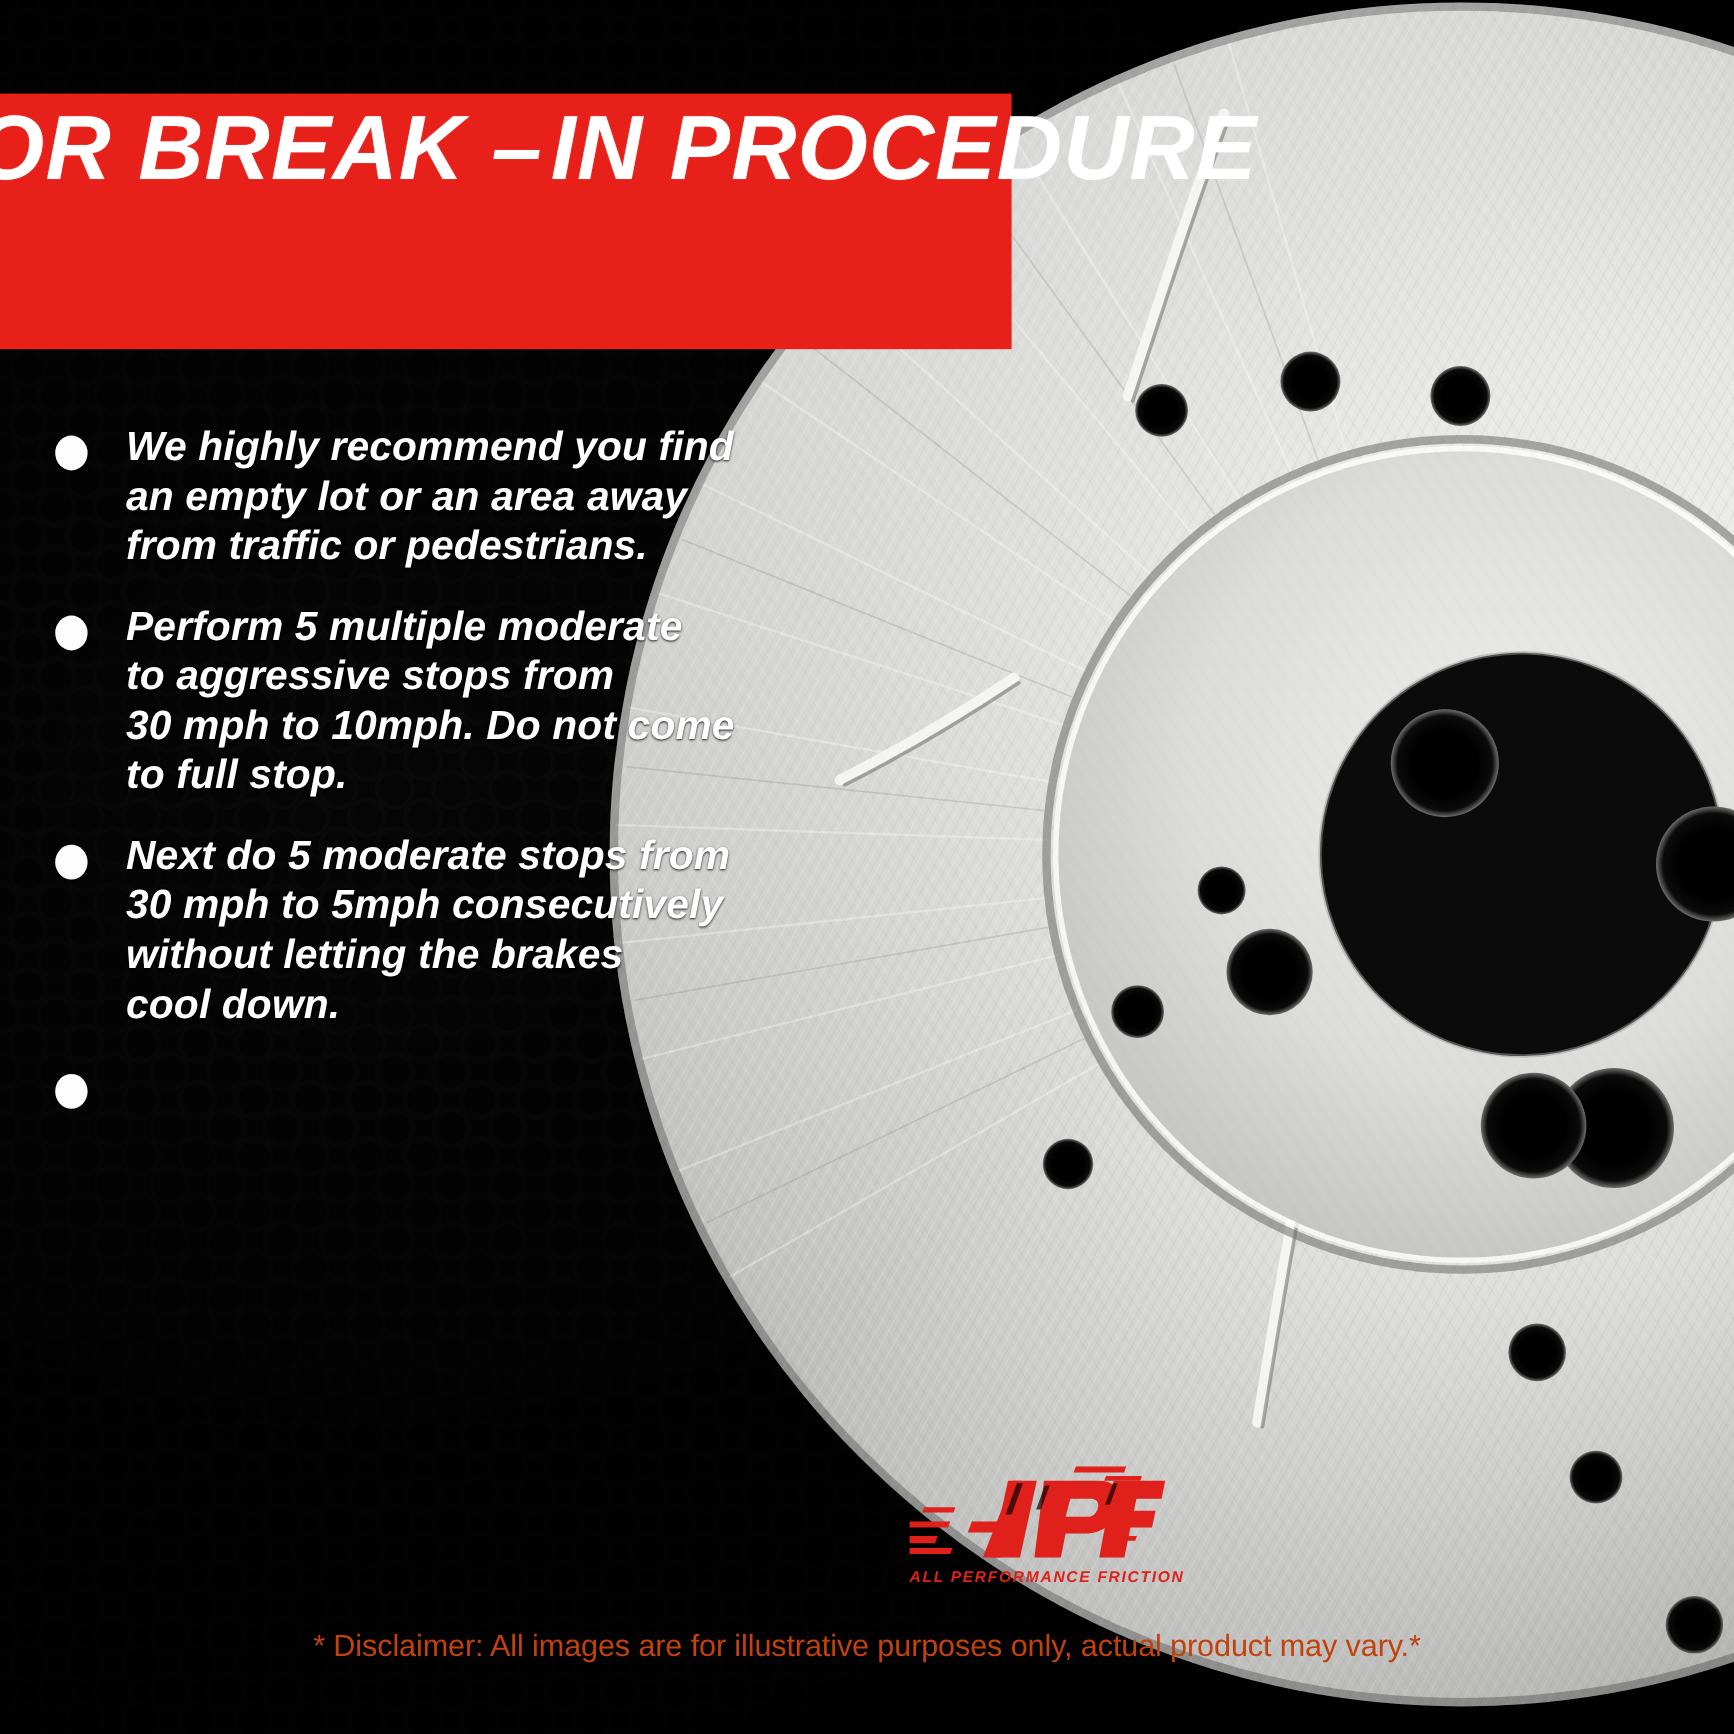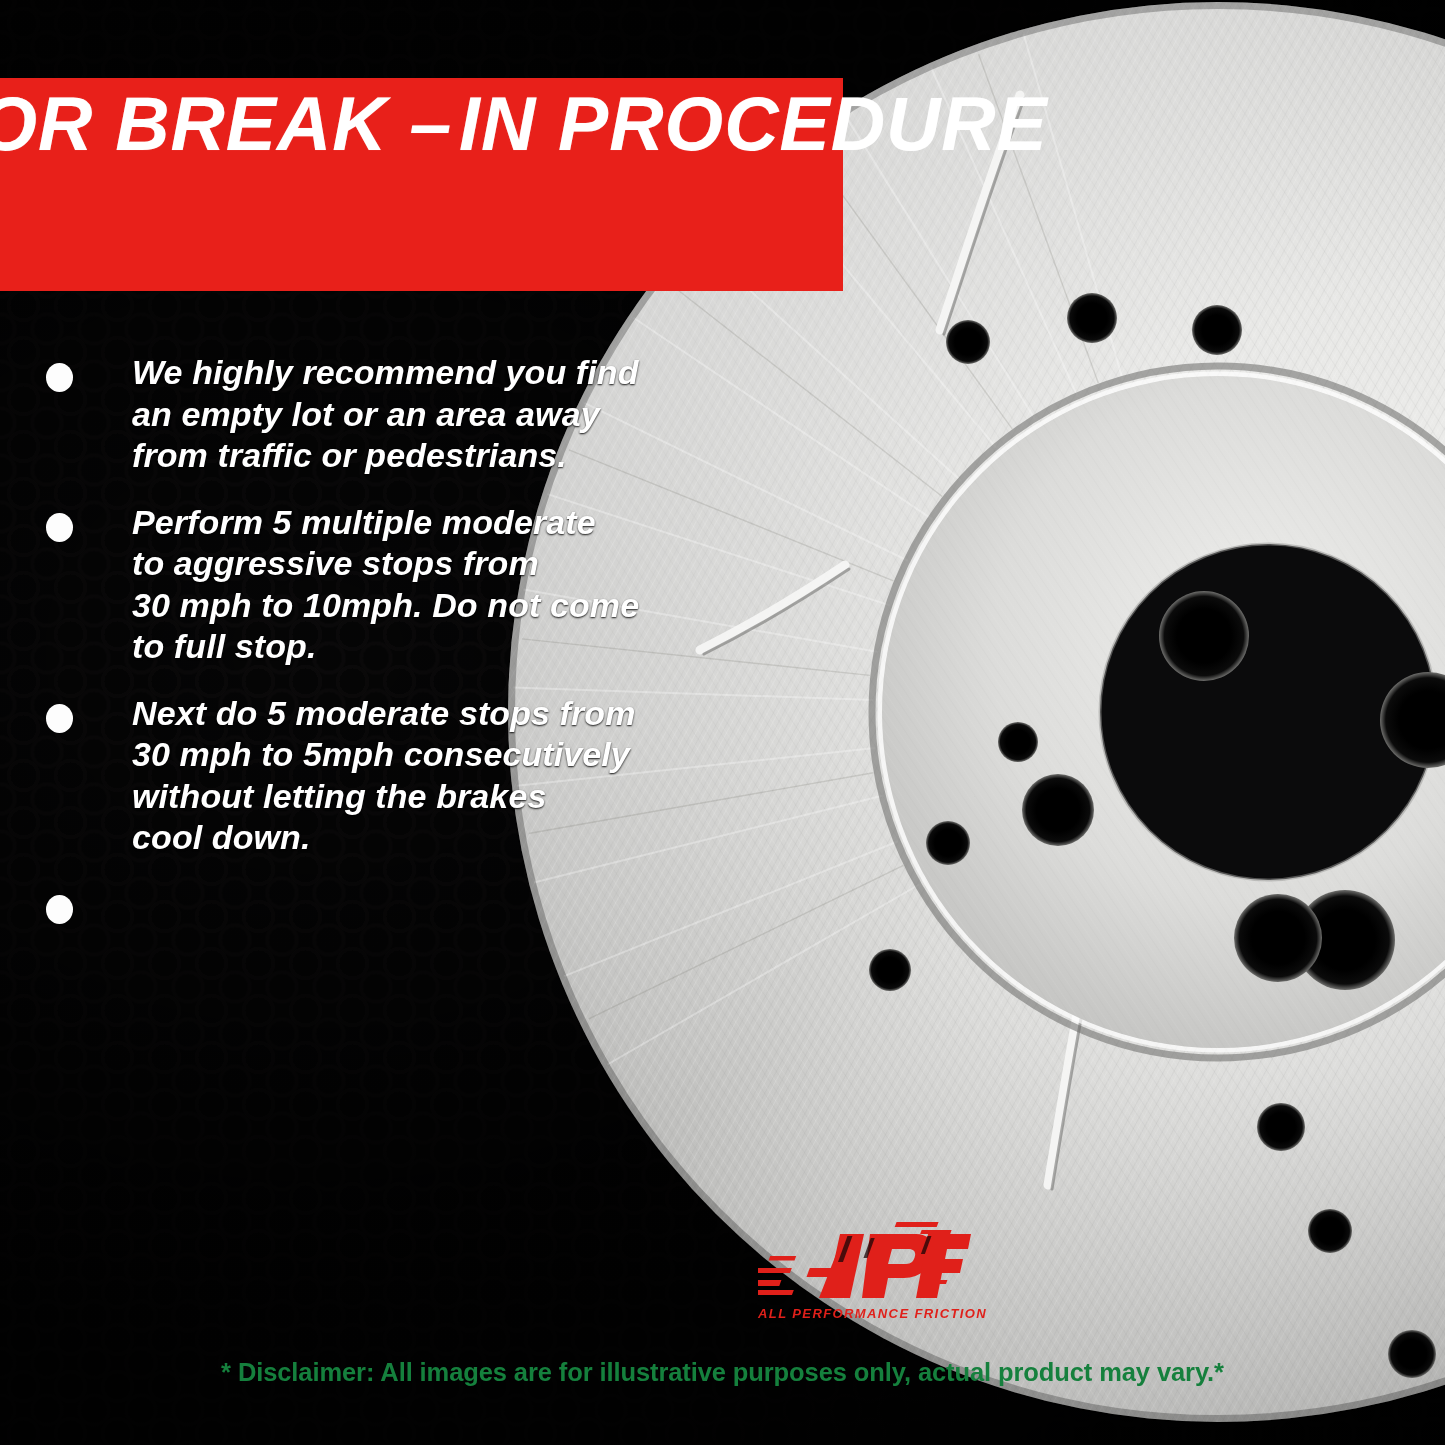--- a/index.html
+++ b/index.html
@@ -74,21 +74,20 @@
     position: absolute;
     left: 46px;
     top: 352px;
     width: 700px;
   }
   .bullet-item {
     position: relative;
     display: flex;
     align-items: flex-start;
     margin-bottom: 25px;
-    gap: 27px;
   }
   .bullet-dot {
     flex: 0 0 auto;
     width: 27px;
     height: 29px;
     border-radius: 50%;
     background: #fdfdfd;
     margin-top: 11px;
     margin-right: 32px;
   }
@@ -127,23 +126,23 @@
     white-space: nowrap;
   }
 
   
   .disclaimer {
     position: absolute;
     left: 0;
     top: 1358px;
     width: 1445px;
     text-align: center;
-    color: #15803d;
-    font-family: "Liberation Sans", sans-serif;
-    font-weight: bold;
+    color: #c2410c;
+    font-family: "Liberation Sans", sans-serif;
+    font-weight: normal;
     font-size: 25.5px;
     letter-spacing: -0.1px;
     white-space: nowrap;
   }
 </style>
 </head>
 <body>
 
 <div id="canvas">
 

